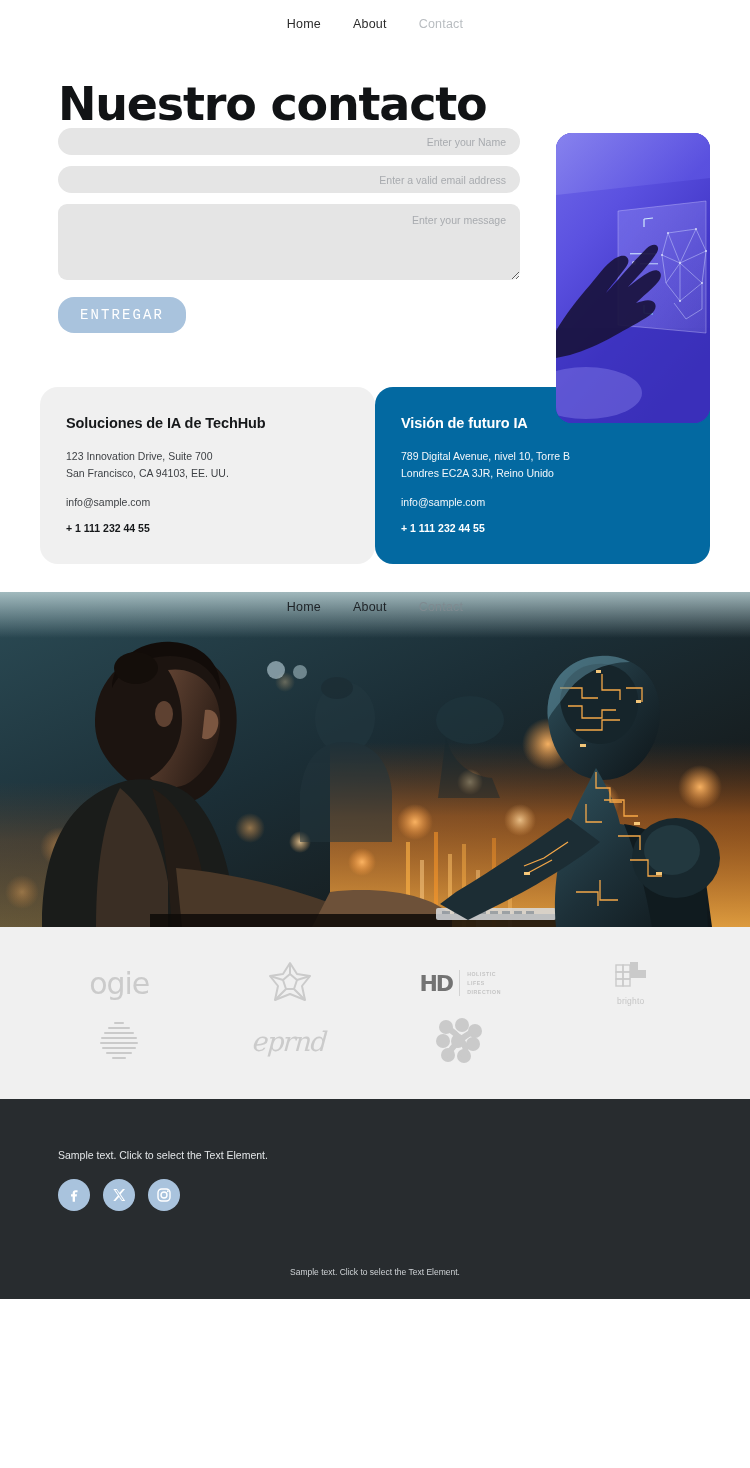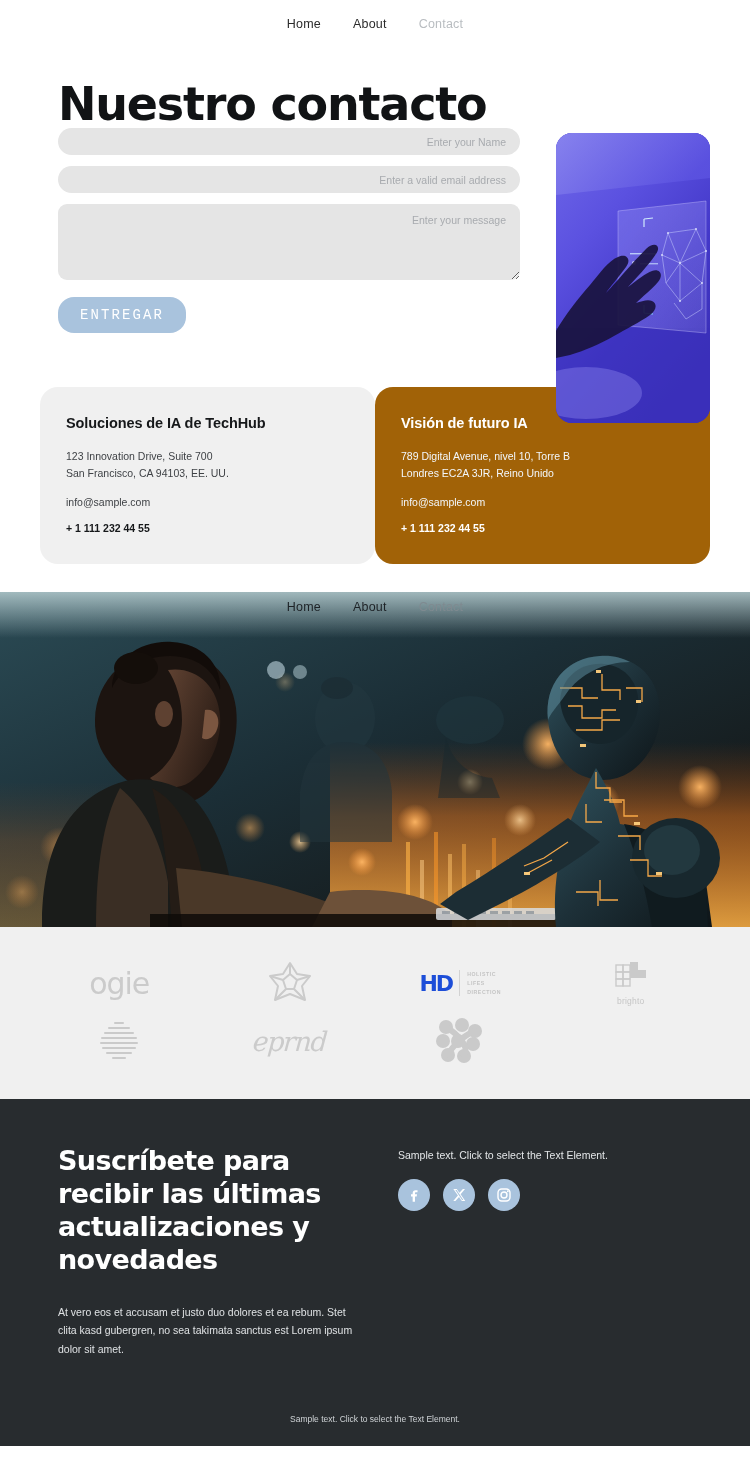--- a/index.html
+++ b/index.html
@@ -101,21 +101,21 @@
     padding: 8px 40px 28px 40px;
     background: #ffffff;
   }
   .card {
     flex: 1;
     border-radius: 18px;
     padding: 28px 26px 30px 26px;
     min-height: 165px;
   }
   .card.light { background: #f0f0f0; }
-  .card.blue  { background: #a16207; }
+  .card.blue  { background: #0369a1; }
   .card-title {
     font-size: 14.5px;
     font-weight: 700;
     color: #16181a;
     letter-spacing: -.1px;
     margin-bottom: 17px;
   }
   .card.blue .card-title { color: #ffffff; font-weight: 600; }
   .card-line {
     font-size: 10.5px;
@@ -199,21 +199,21 @@
     letter-spacing: -3px;
   }
   .hd-lock {
     display: flex;
     align-items: center;
     gap: 7px;
   }
   .hd-mark {
     font-size: 22px;
     font-weight: 700;
-    color: #1d4ed8;
+    color: #737373;
     letter-spacing: -2px;
     font-family: "DejaVu Sans", sans-serif;
   }
   .hd-bar { width: 1px; height: 26px; background: #d2d2d2; }
   .hd-words {
     font-size: 5.2px;
     line-height: 1.7;
     letter-spacing: .6px;
     color: #c4c4c4;
     font-weight: 600;
@@ -628,24 +628,20 @@
         <path d="M12 10 q10 6 16 14 q6 8 2 14" stroke="#cacaca" stroke-width="6" fill="none" stroke-linecap="round"></path>
         <path d="M41 14 q-10 4 -18 12 q-7 7 -9 12" stroke="#cacaca" stroke-width="6" fill="none" stroke-linecap="round"></path>
       </g>
     </svg>
   </div>
 
 </section>
 
 <footer class="footer">
   <div class="footer-grid">
-    <div class="footer-left">
-      <h2 class="footer-head">Suscríbete para recibir las últimas actualizaciones y novedades</h2>
-      <p class="footer-body">At vero eos et accusam et justo duo dolores et ea rebum. Stet clita kasd gubergren, no sea takimata sanctus est Lorem ipsum dolor sit amet.</p>
-    </div>
 
     <div class="footer-right">
       <div class="footer-sample">Sample text. Click to select the Text Element.</div>
       <div class="socials">
 
         <a class="social">
           <svg width="18" height="18" viewBox="0 0 24 24" aria-hidden="true">
             <path fill="#ffffff" d="M14.6 8.4h2.1V5.6h-2.6c-2.4 0-3.9 1.5-3.9 3.9v1.6H8v2.9h2.2V21h3.1v-7h2.3l.4-2.9h-2.7V9.9c0-.9.3-1.5 1.3-1.5z"></path>
           </svg>
         </a>

